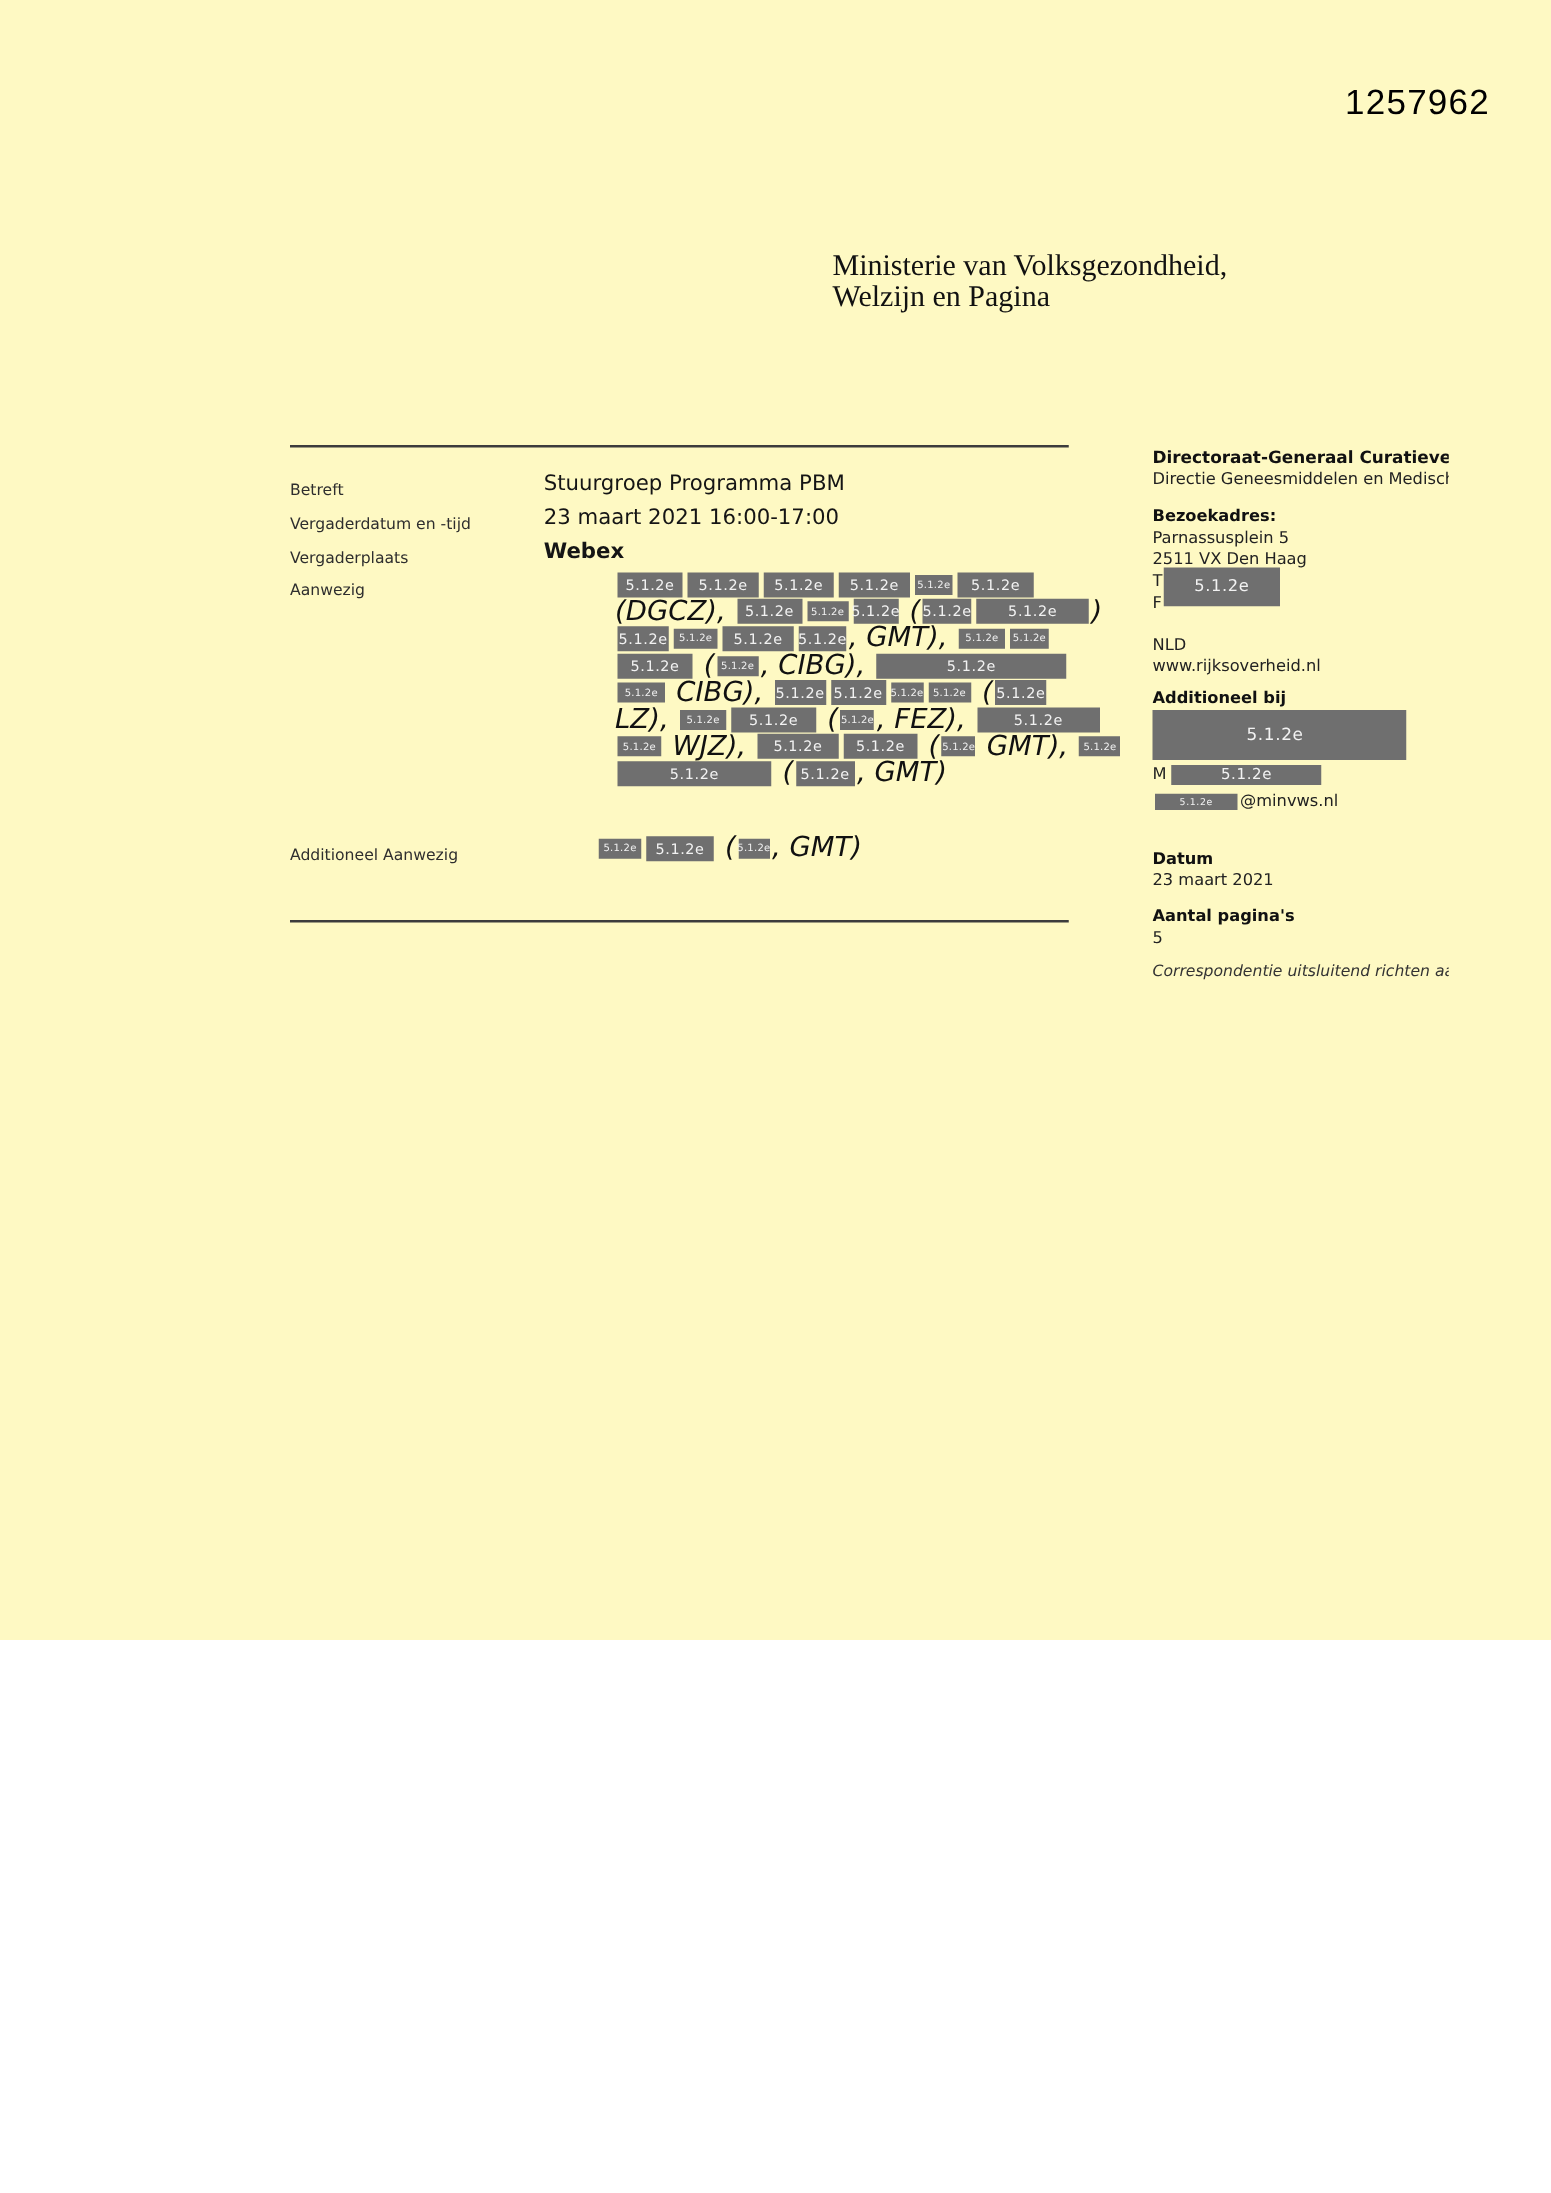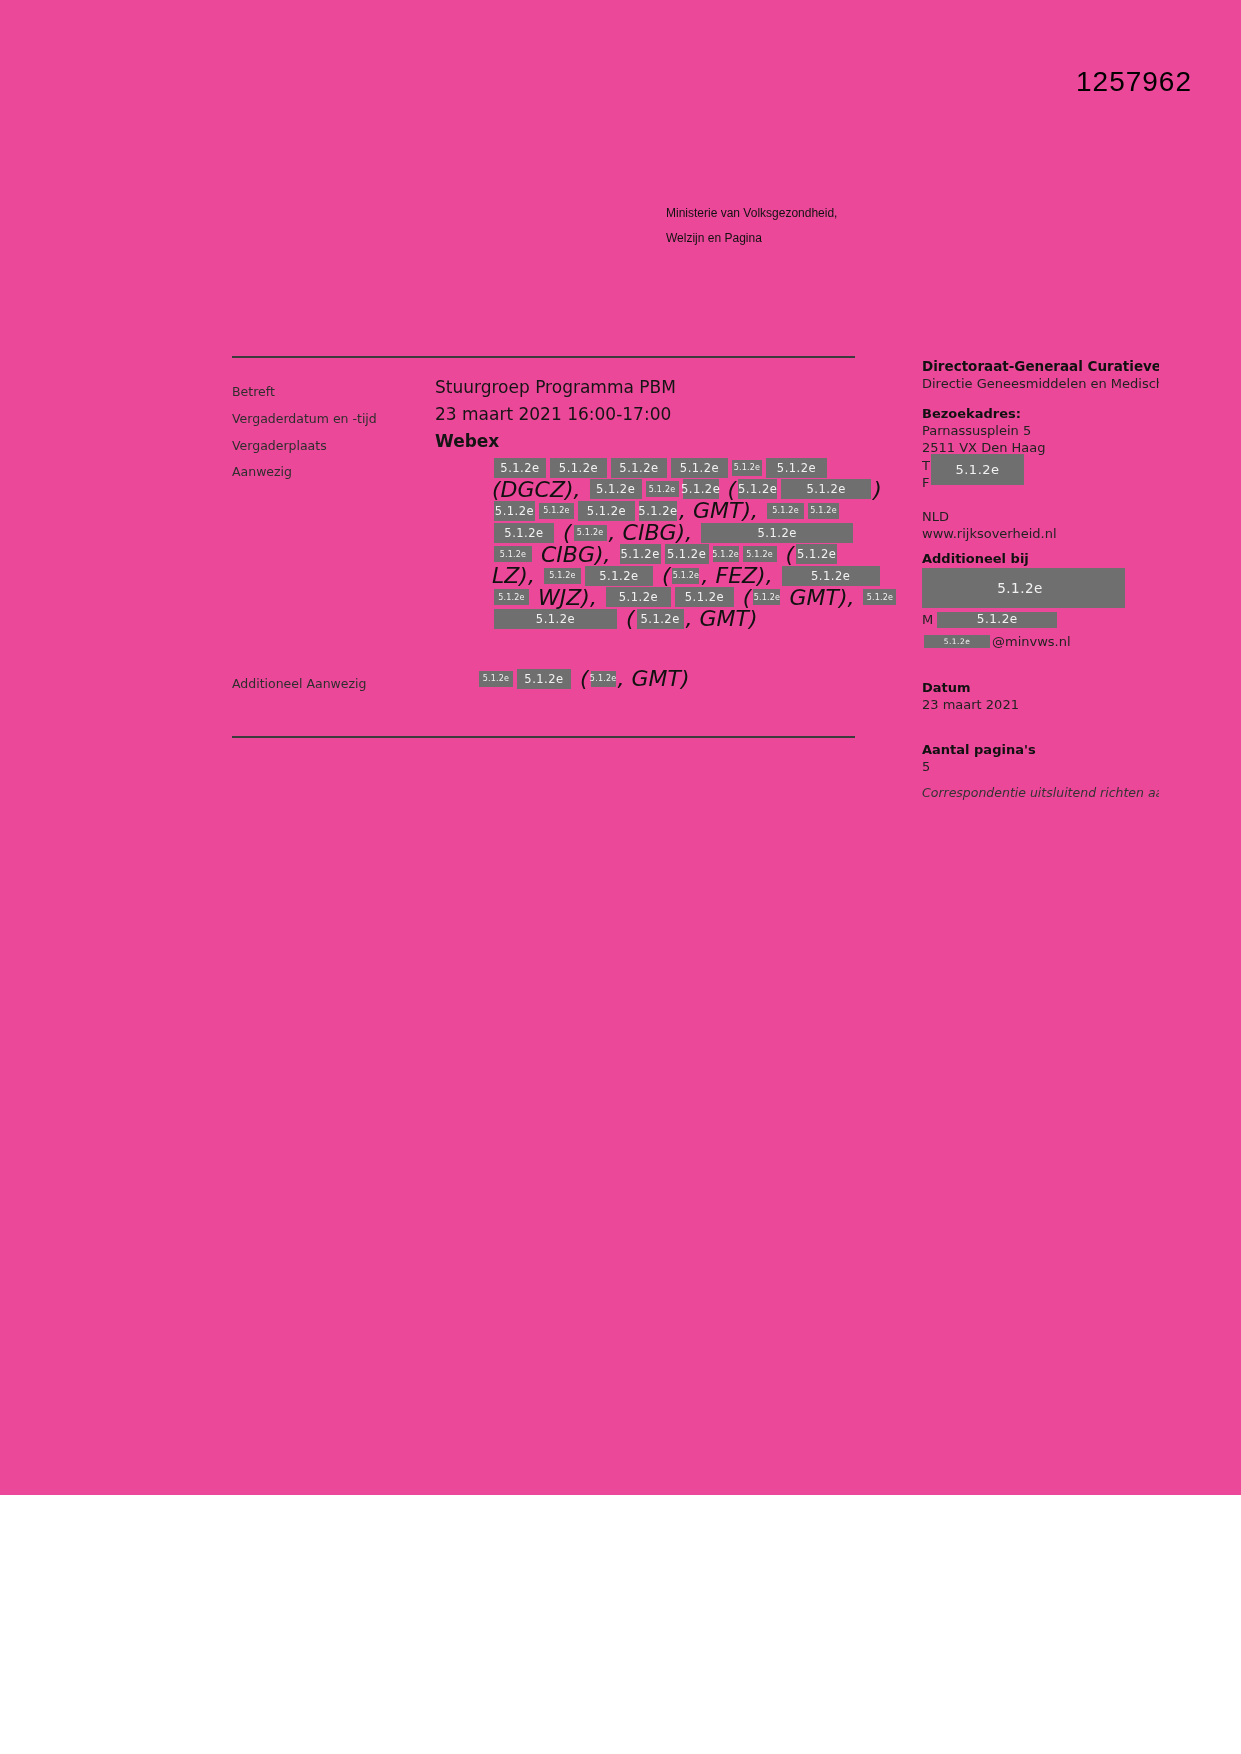--- a/index.html
+++ b/index.html
@@ -1,25 +1,25 @@
 <!DOCTYPE html>
 <html><head>
 <meta charset="utf-8">
 <style>
   html,body{margin:0;padding:0;background:#ffffff;}
   .page{
-    position:relative;width:1241px;height:1495px;background:#ec4899;
+    position:relative;width:1241px;height:1312px;background:#fef9c3;
     font-family:"DejaVu Sans","Liberation Sans",sans-serif;color:#1a1a1a;
     overflow:hidden;
   }
   .abs{position:absolute;}
   
   .doc-number{left:1076px;top:66px;font-size:28px;color:#000;font-family:"Liberation Sans",sans-serif;letter-spacing:1px;}
   
-  .ministry{left:666px;top:201px;font-family:Liberation Sans, sans-serif;font-size:12px;line-height:25px;color:#111;}
+  .ministry{left:666px;top:201px;font-family:Liberation Serif, serif;font-size:24px;line-height:25px;color:#111;}
   
   .doc-title{left:232px;top:296px;font-size:23px;font-weight:bold;color:#000;}
   .rule{height:2px;background:#3c3c3c;}
   .rule1{left:232px;top:356px;width:623px;}
   .rule2{left:232px;top:736px;width:623px;}
   
   .flabel{font-size:12.5px;color:#2e2e2e;}
   .fvalue{font-size:17px;color:#151515;}
   
   .chip{
@@ -39,21 +39,21 @@
   .tf-block{position:relative;height:36px;margin-top:1px;}
   .tf-block .pre{display:block;line-height:17px;}
   .chip-tf{position:absolute;left:7px;top:-3px;width:93px;height:31px;font-size:13px;}
   .inl-label{margin-top:9px;line-height:15px !important;}
   .chip-inl{width:210px;height:40px;font-size:13.5px;margin:2px 0 0 -7px;}
   .m-row{margin-top:3px;display:flex;align-items:center;}
   .chip-m{width:120px;height:16px;font-size:12px;margin-left:4px;}
   .mail-row{margin-top:5px;display:flex;align-items:center;}
   .chip-mail{width:66px;height:13px;font-size:7.5px;}
   .datum-label{margin-top:29px;}
-  .aantal-label{margin-top:28px;}
+  .aantal-label{margin-top:12px;}
   .corresp{margin-top:9px;font-style:italic;font-size:12.5px;color:#333;}
   
   .footer{left:925px;top:1525px;font-size:12.5px;color:#222;line-height:17px;}
 </style>
 </head>
 <body>
 
 <div class="page">
 
   <div class="abs doc-number">1257962</div>

